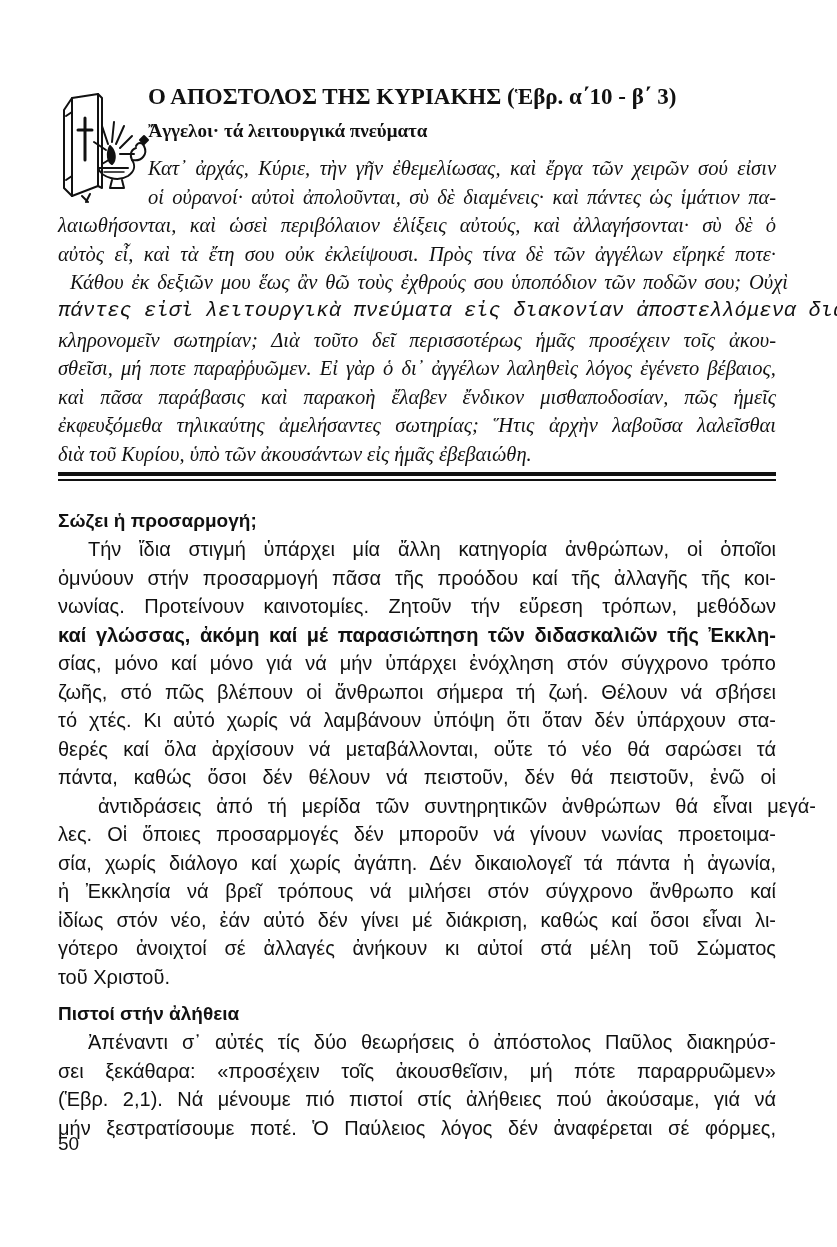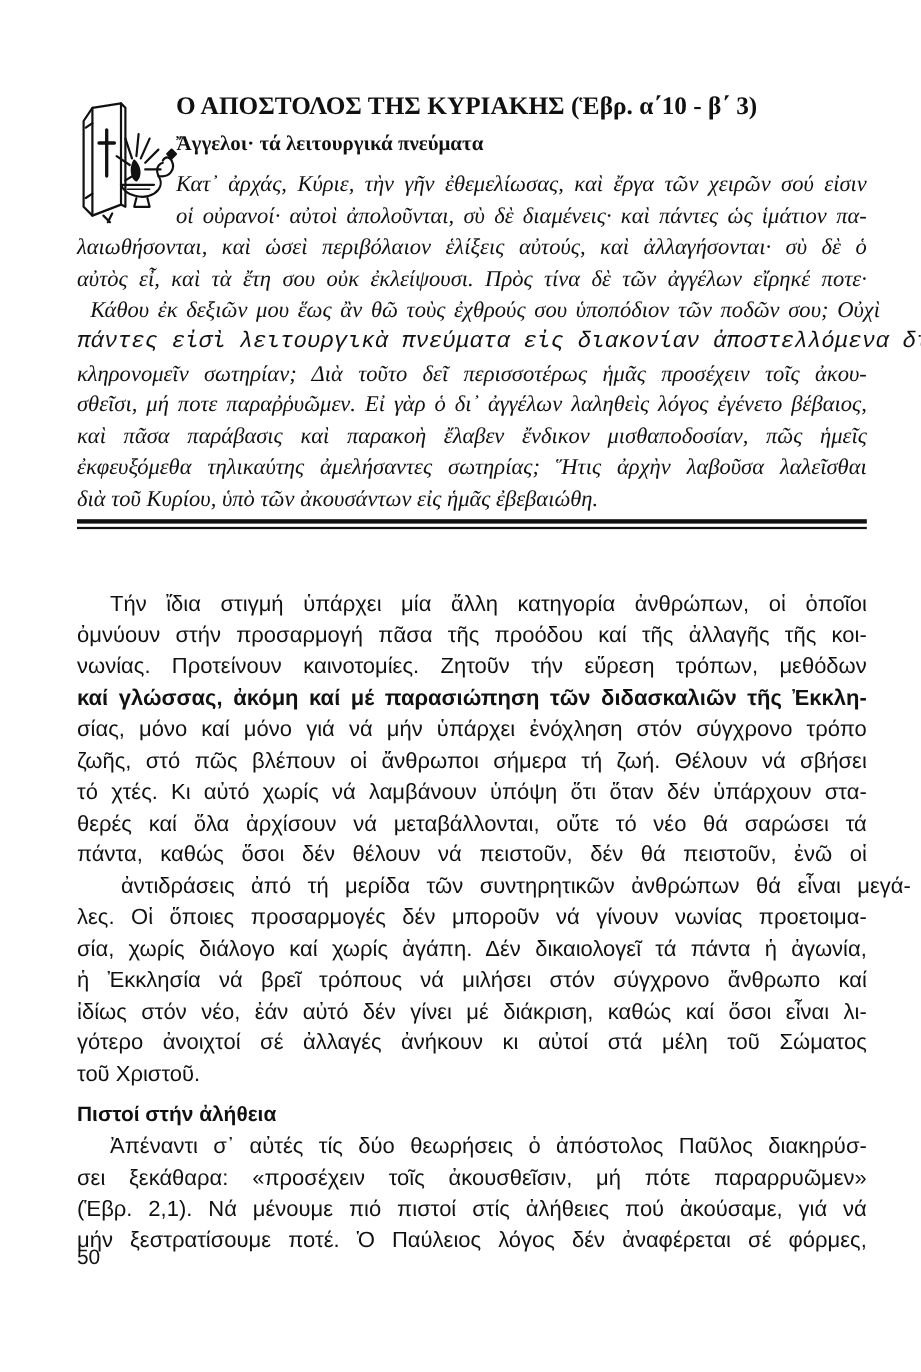--- a/index.html
+++ b/index.html
@@ -1,20 +1,20 @@
 <!DOCTYPE html>
 <html><head>
 <meta charset="utf-8">
 <style>
   html, body { margin: 0; padding: 0; background: #ffffff; }
   body {
     width: 837px; height: 1247px; position: relative; overflow: hidden;
     color: #111111;
   }
-  .page { position: absolute; left: 12px; top: 0; width: 752px; height: 1247px; }
+  .page { position: absolute; left: 0; top: 0; width: 752px; height: 1247px; }
 
   
   .book-icon { position: absolute; left: 58px; top: 88px; width: 96px; height: 116px; }
 
   .epistle-title {
     position: absolute; left: 148px; top: 84px;
     font-family: "Liberation Serif", "DejaVu Serif", serif;
     font-weight: bold; font-size: 23px; letter-spacing: 0; white-space: nowrap;
   }
   .epistle-subtitle {
@@ -100,20 +100,21 @@
     <div class="reading-line just" style="left:58px; top:326px; width:718px;">κληρονομεῖν σωτηρίαν; Διὰ τοῦτο δεῖ περισσοτέρως ἡμᾶς προσέχειν τοῖς ἀκου-</div>
     <div class="reading-line just" style="left:58px; top:354px; width:718px;">σθεῖσι, μή ποτε παραῤῥυῶμεν. Εἰ γὰρ ὁ δι᾽ ἀγγέλων λαληθεὶς λόγος ἐγένετο βέβαιος,</div>
     <div class="reading-line just" style="left:58px; top:383px; width:718px;">καὶ πᾶσα παράβασις καὶ παρακοὴ ἔλαβεν ἔνδικον μισθαποδοσίαν, πῶς ἡμεῖς</div>
     <div class="reading-line just" style="left:58px; top:411px; width:718px;">ἐκφευξόμεθα τηλικαύτης ἀμελήσαντες σωτηρίας; Ἥτις ἀρχὴν λαβοῦσα λαλεῖσθαι</div>
     <div class="reading-line" style="left:58px; top:440px;">διὰ τοῦ Κυρίου, ὑπὸ τῶν ἀκουσάντων εἰς ἡμᾶς ἐβεβαιώθη.</div>
   </div>
 
   <div class="double-rule-thick"></div>
   <div class="double-rule-thin"></div>
 
+  <div class="section-heading" style="top:510px;">Σώζει ἡ προσαρμογή;</div>
   <div class="body-text">
     <div class="body-line just indent" style="top:535px;">Τήν ἴδια στιγμή ὑπάρχει μία ἄλλη κατηγορία ἀνθρώπων, οἱ ὁποῖοι</div>
     <div class="body-line just" style="top:564px;">ὀμνύουν στήν προσαρμογή πᾶσα τῆς προόδου καί τῆς ἀλλαγῆς τῆς κοι-</div>
     <div class="body-line just" style="top:592px;">νωνίας. Προτείνουν καινοτομίες. Ζητοῦν τήν εὕρεση τρόπων, μεθόδων</div>
     <div class="body-line just" style="top:621px;font-weight:bold;">καί γλώσσας, ἀκόμη καί μέ παρασιώπηση τῶν διδασκαλιῶν τῆς Ἐκκλη-</div>
     <div class="body-line just" style="top:649px;">σίας, μόνο καί μόνο γιά νά μήν ὑπάρχει ἐνόχληση στόν σύγχρονο τρόπο</div>
     <div class="body-line just" style="top:678px;">ζωῆς, στό πῶς βλέπουν οἱ ἄνθρωποι σήμερα τή ζωή. Θέλουν νά σβήσει</div>
     <div class="body-line just" style="top:706px;">τό χτές. Κι αὐτό χωρίς νά λαμβάνουν ὑπόψη ὅτι ὅταν δέν ὑπάρχουν στα-</div>
     <div class="body-line just" style="top:735px;">θερές καί ὅλα ἀρχίσουν νά μεταβάλλονται, οὔτε τό νέο θά σαρώσει τά</div>
     <div class="body-line just" style="top:763px;">πάντα, καθώς ὅσοι δέν θέλουν νά πειστοῦν, δέν θά πειστοῦν, ἐνῶ οἱ</div>

